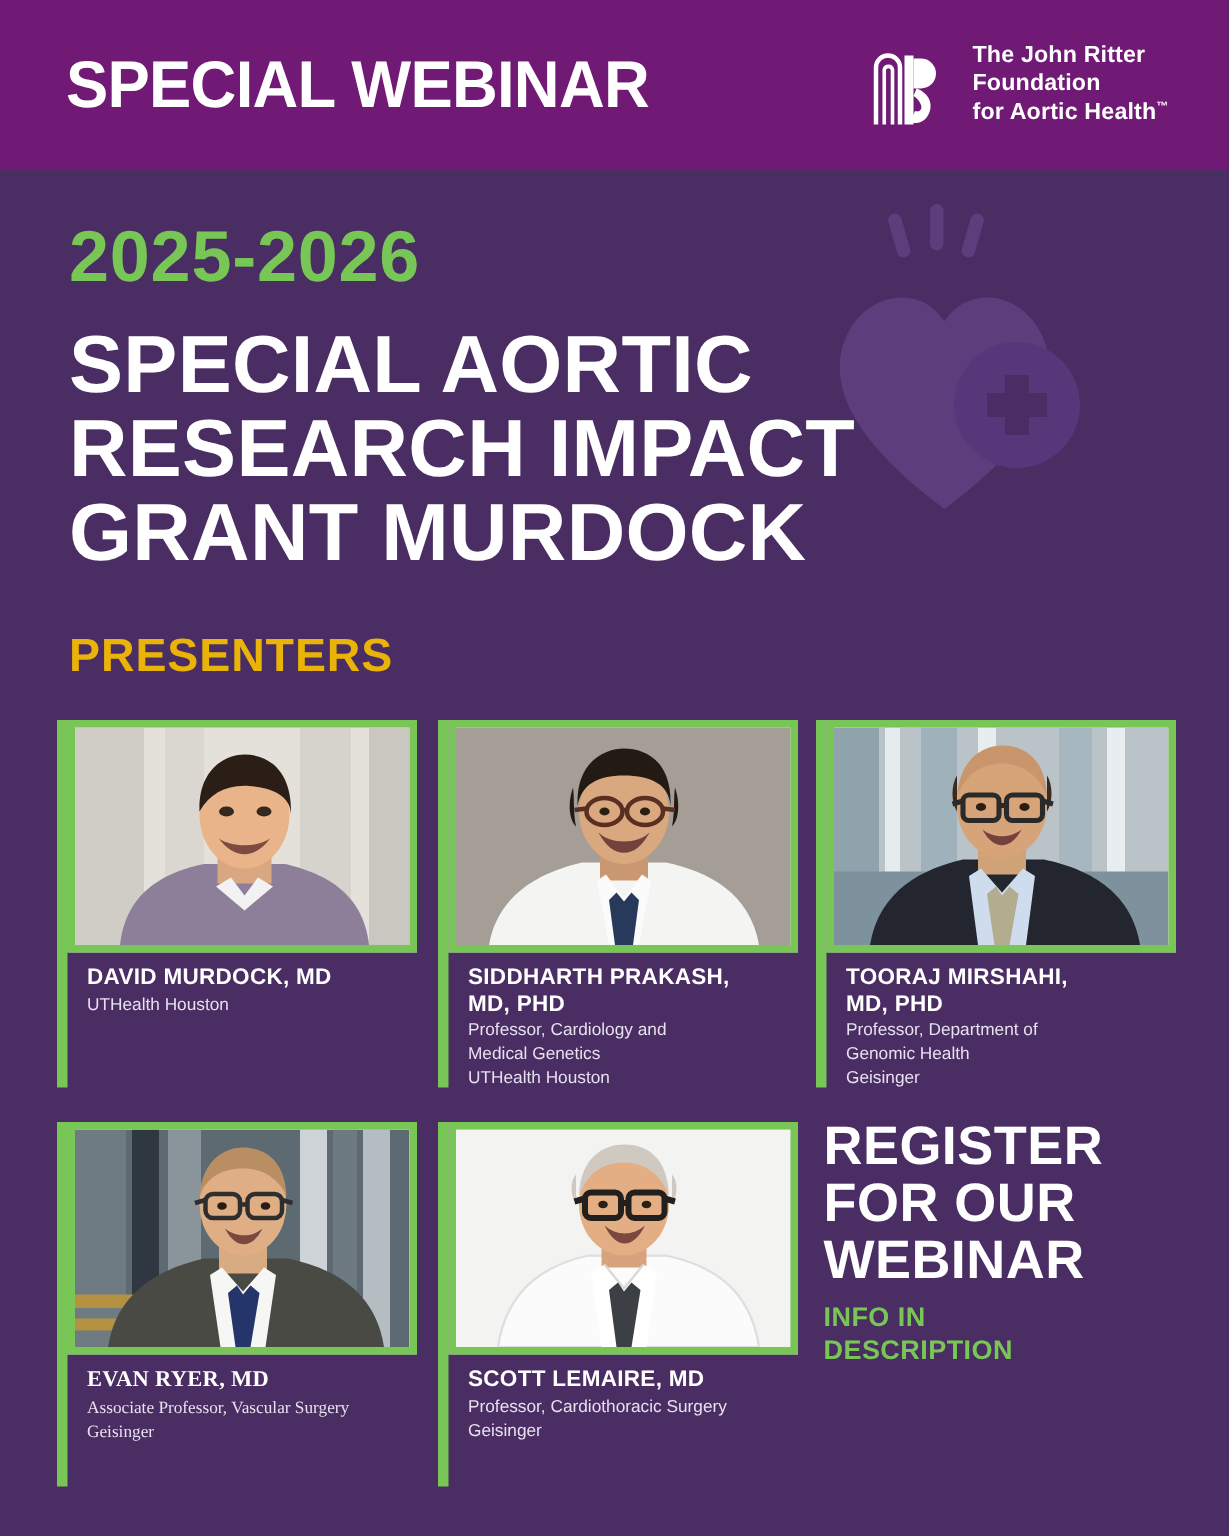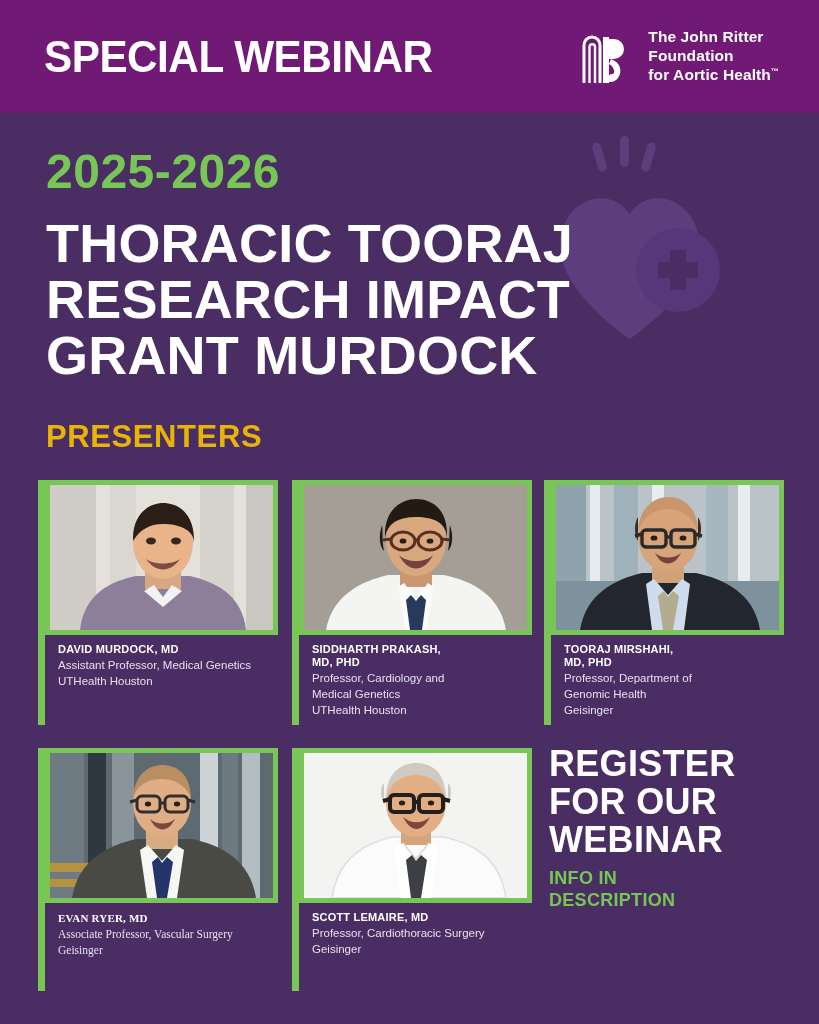--- a/index.html
+++ b/index.html
@@ -59,21 +59,21 @@
     position:absolute; left:0; top:0; width:7px; background:#78c756;
   }
   .photo-frame{
     position:absolute; left:7px; top:0;
     border:5px solid #78c756; background:#d8d8d0;
     overflow:hidden;
   }
   .photo{ width:100%; height:100%; position:relative; overflow:hidden; }
   .card-text{ position:absolute; left:20px; }
   .card-name{
-    color:#ffffff; font-weight:bold; font-size:11px; line-height:1.18;
+    color:#ffffff; font-weight:bold; font-size:15px; line-height:1.18;
     letter-spacing:0.2px; margin-bottom:2px;
   }
   .card-role{
     color:#e7e0ee; font-size:11.5px; line-height:1.38; font-weight:normal;
   }
 
   
   .register{
     position:absolute; left:549px; top:745px; width:250px;
   }
@@ -132,21 +132,21 @@
     <g>
       <circle cx="118" cy="142" r="42" fill="#573779"></circle>
       <path d="M110 122 h16 v12 h12 v16 h-12 v12 h-16 v-12 h-12 v-16 h12 z" fill="#4a2d63"></path>
     </g>
   </svg>
 </div>
 
 <div class="headline-block">
   <div class="year">2025-2026</div>
   <div class="bigtitle">
-    <div>THORACIC TOORAJ</div>
+    <div>SPECIAL AORTIC</div>
     <div>RESEARCH IMPACT</div>
     <div>GRANT MURDOCK</div>
   </div>
 </div>
 
 <div class="presenters-label">PRESENTERS</div>
 
 <div class="card" style="left:38px; top:480px; width:240px; height:245px;">
   <div class="leftbar" style="height:245px;"></div>
   <div class="photo-frame" style="width:233px; height:155px;">
@@ -164,21 +164,20 @@
         <path d="M83 56 C82 28 100 18 113 18 C128 18 145 28 144 58 C144 46 132 40 116 39 C101 38 90 44 83 56 Z" fill="#2b1e17"></path>
         <ellipse cx="101" cy="56" rx="5" ry="3.4" fill="#35281f"></ellipse>
         <ellipse cx="126" cy="56" rx="5" ry="3.4" fill="#35281f"></ellipse>
         <path d="M97 76 C104 83 122 83 129 76 C124 82 102 82 97 76 Z" fill="#ffffff"></path>
         <path d="M96 74 C106 88 120 88 130 74 C122 80 104 80 96 74 Z" fill="#7e4b43"></path>
       </svg>
     </div>
   </div>
   <div class="card-text" style="top:163px; width:218px;">
     <div class="card-name">DAVID MURDOCK, MD</div>
-    <div class="card-role">Assistant Professor, Medical Genetics</div>
     <div class="card-role">UTHealth Houston</div>
   </div>
 </div>
 
 <div class="card" style="left:292px; top:480px; width:240px; height:245px;">
   <div class="leftbar" style="height:245px;"></div>
   <div class="photo-frame" style="width:233px; height:155px;">
     <div class="photo">
       <svg viewBox="0 0 223 145" width="100%" height="100%" preserveAspectRatio="xMidYMid slice" aria-hidden="true">
         <rect width="223" height="145" fill="#9e9892"></rect>

